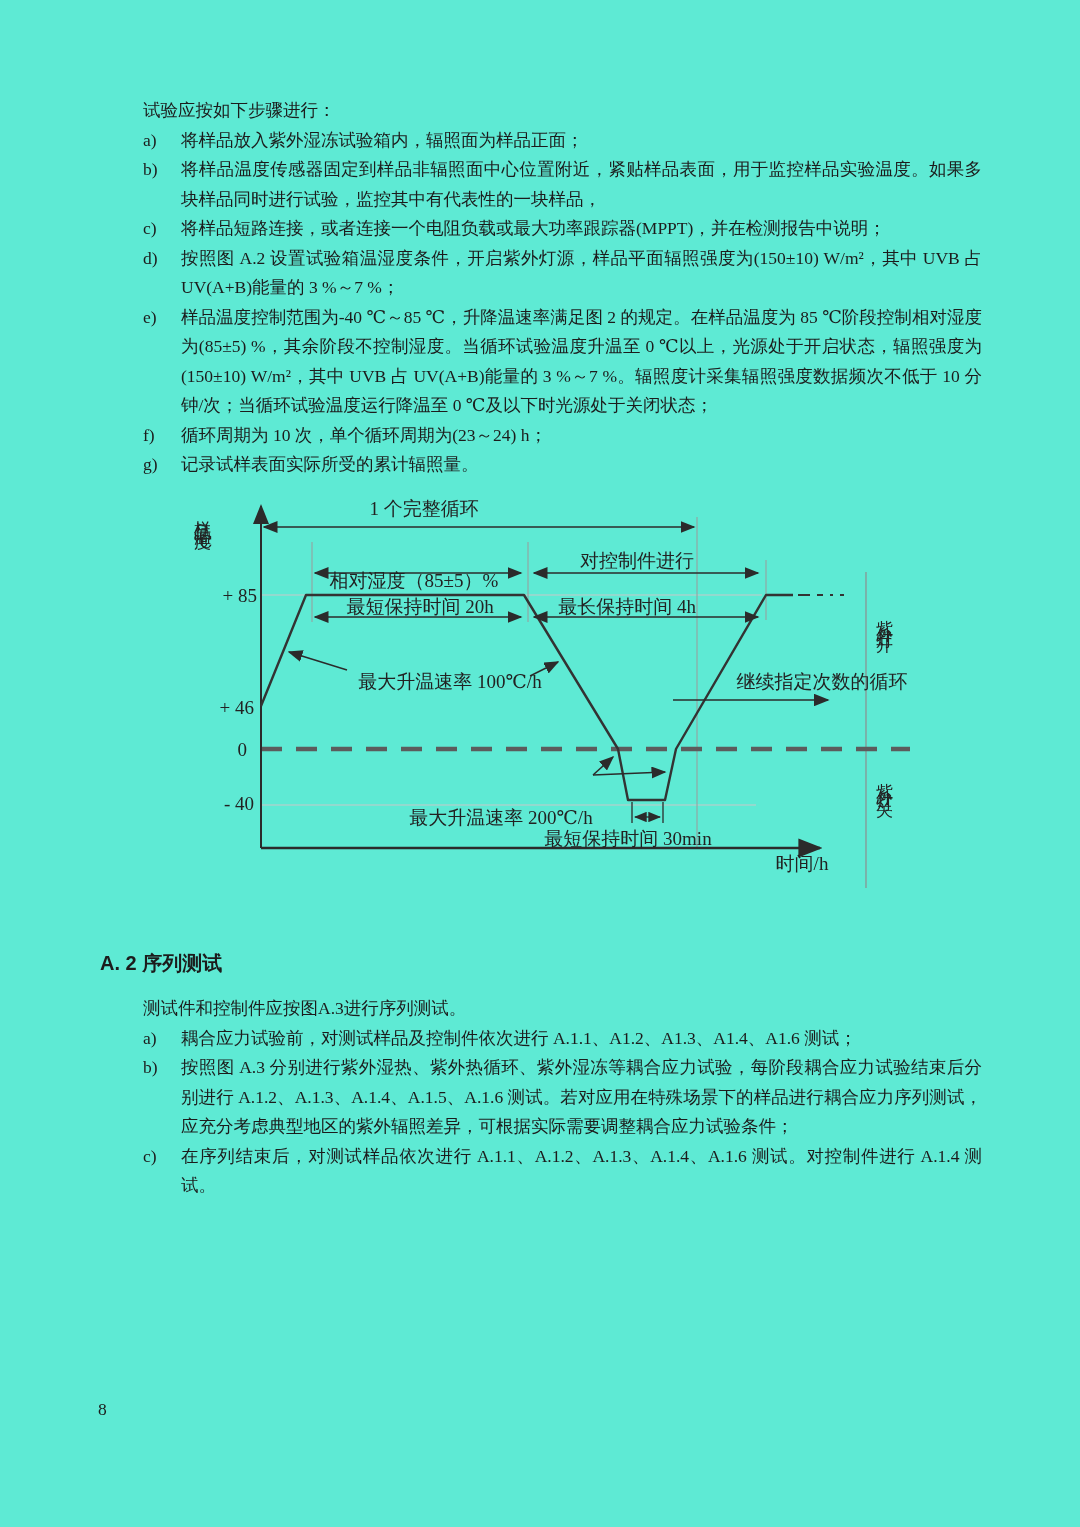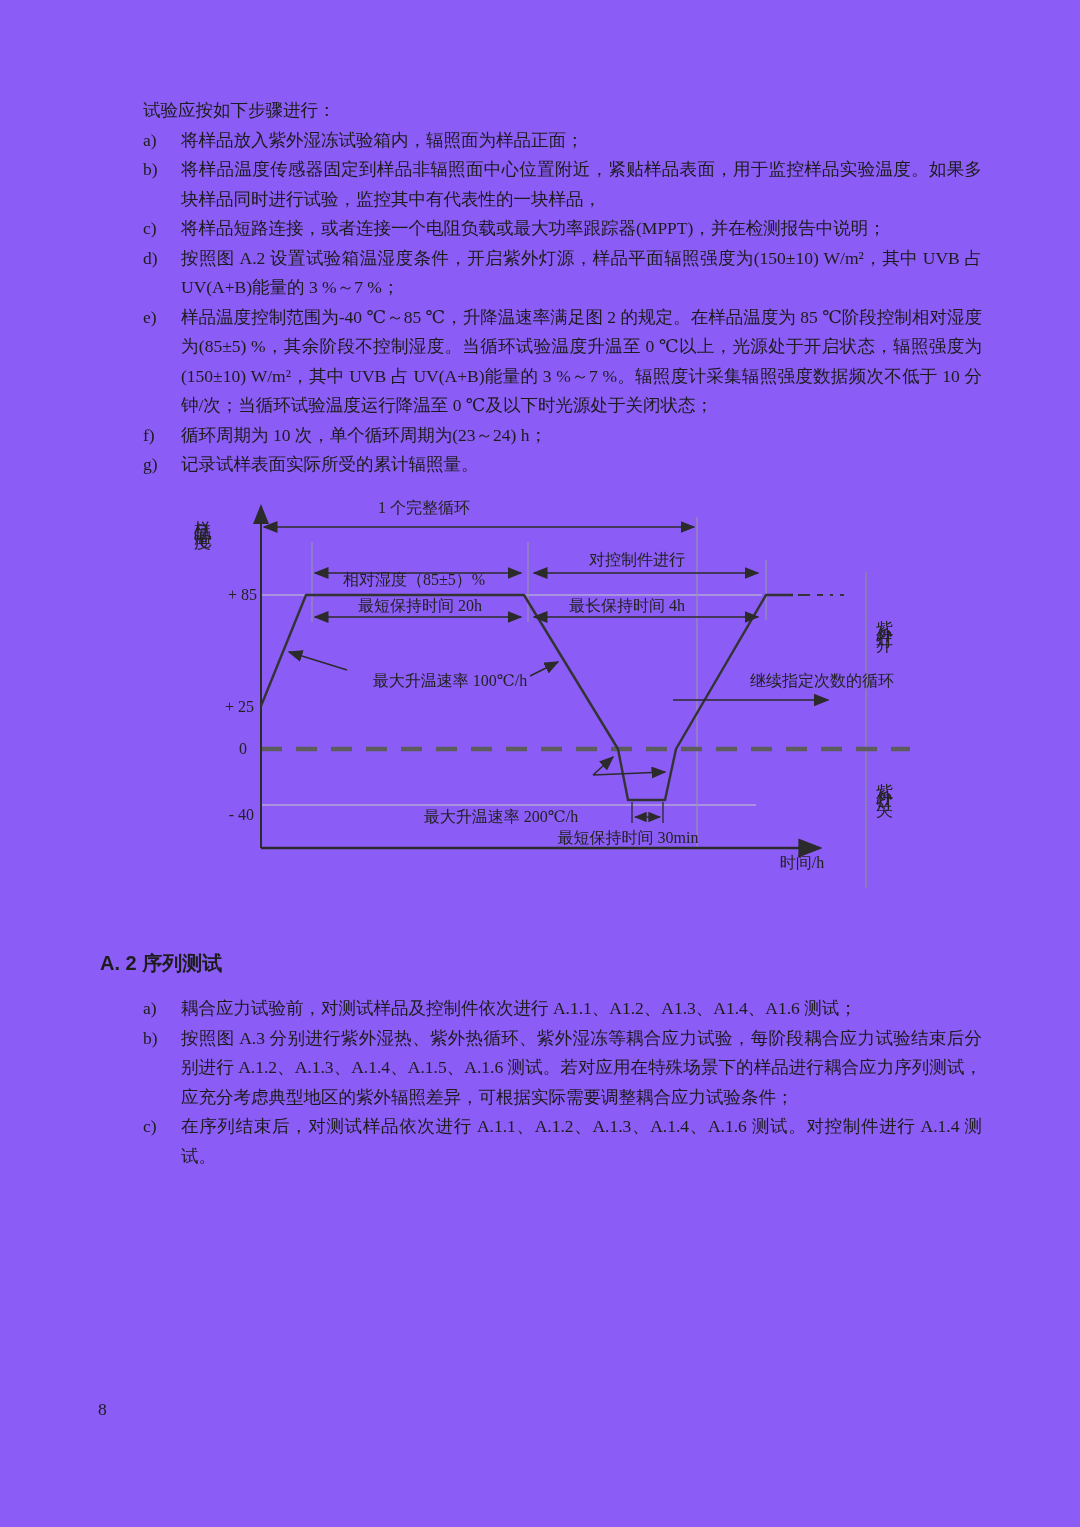--- a/index.html
+++ b/index.html
@@ -1,33 +1,33 @@
 <!DOCTYPE html>
 <html><head>
 <meta charset="utf-8">
 <style>
   html,body{margin:0;padding:0;}
   body{
     width:1080px;height:1527px;background:#ffffff;position:relative;
     font-family:"Liberation Serif","DejaVu Serif",serif;color:#1c1c1c;
     -webkit-font-smoothing:antialiased;
   }
-  .page{position:absolute;inset:0;background:#8b5cf6;overflow:hidden;text-decoration:underline;}
+  .page{position:absolute;inset:0;background:#5eead4;overflow:hidden;text-decoration:underline;}
 
   
   .textblock{position:absolute;left:143px;width:839px;font-size:17.5px;line-height:29.5px;text-align:justify;}
   .intro{margin:0 0 0 0;}
   .li{display:flex;}
   .li .lbl{flex:0 0 38px;width:38px;}
   .li .txt{flex:1 1 auto;text-align:justify;}
 
   
   .figure{position:absolute;left:150px;top:480px;width:800px;height:420px;}
   .figure svg{position:absolute;left:0;top:0;}
-  .lab{position:absolute;font-size:16px;line-height:1;white-space:nowrap;color:#222;transform:translate(-50%,-50%);}
+  .lab{position:absolute;font-size:19px;line-height:1;white-space:nowrap;color:#222;transform:translate(-50%,-50%);}
   .lab.r{transform:translate(-100%,-50%);}
   .vert{writing-mode:vertical-rl;letter-spacing:4px;transform:none;font-size:17px;}
 
   .caption{position:absolute;left:100px;top:913px;width:880px;text-align:center;
     font-family:"Liberation Sans","DejaVu Sans",sans-serif;font-weight:bold;font-size:18.5px;line-height:24px;}
   .heading{position:absolute;left:100px;top:951px;
     font-family:"Liberation Sans","DejaVu Sans",sans-serif;font-weight:bold;font-size:20px;line-height:24px;}
   .pagenum{position:absolute;left:98px;top:1399px;font-size:17.5px;}
 </style>
 </head>
@@ -106,42 +106,43 @@
 
       <line x1="197" y1="190" x2="139" y2="172" stroke="#2b2b2b" stroke-width="1.5" marker-end="url(#ah)"></line>
       <line x1="380" y1="196" x2="408" y2="182" stroke="#2b2b2b" stroke-width="1.5" marker-end="url(#ah)"></line>
 
       <line x1="443" y1="295" x2="463" y2="277" stroke="#2b2b2b" stroke-width="1.5" marker-end="url(#ah)"></line>
       <line x1="443" y1="295" x2="515" y2="292" stroke="#2b2b2b" stroke-width="1.5" marker-end="url(#ah)"></line>
     </svg>
 
     <div class="lab vert" style="left:44px;top:27px;">样品温度/℃</div>
     <div class="lab r" style="left:107px;top:115px;">+ 85</div>
-    <div class="lab r" style="left:104px;top:227px;">+ 25</div>
+    <div class="lab r" style="left:104px;top:227px;">+ 46</div>
     <div class="lab r" style="left:97px;top:269px;">0</div>
-    <div class="lab r" style="left:104px;top:335px;">- 40</div>
+    <div class="lab r" style="left:104px;top:323px;">- 40</div>
 
     <div class="lab" style="left:274px;top:28px;">1 个完整循环</div>
     <div class="lab" style="left:264px;top:80px;margin-top:20px;">相对湿度（85±5）%</div>
     <div class="lab" style="left:487px;top:80px;">对控制件进行</div>
     <div class="lab" style="left:270px;top:126px;">最短保持时间 20h</div>
     <div class="lab" style="left:477px;top:126px;">最长保持时间 4h</div>
     <div class="lab" style="left:300px;top:201px;">最大升温速率 100℃/h</div>
     <div class="lab" style="left:351px;top:291px;margin-top:46px;">最大升温速率 200℃/h</div>
     <div class="lab" style="left:478px;top:358px;">最短保持时间 30min</div>
     <div class="lab" style="left:640px;top:201px;margin-left:32px;">继续指定次数的循环</div>
     <div class="lab" style="left:652px;top:383px;">时间/h</div>
     <div class="lab vert" style="left:726px;top:126px;letter-spacing:6px;">紫外灯开</div>
     <div class="lab vert" style="left:726px;top:289px;letter-spacing:6px;">紫外灯关</div>
   </div>
 
 
   <div class="heading">A. 2 序列测试</div>
 
   <div class="textblock" style="top:994px;">
+    <div>测试件和控制件应按图A.3进行序列测试。</div>
     <div class="li">
       <span class="lbl">a)</span>
       <span class="txt">耦合应力试验前，对测试样品及控制件依次进行 A.1.1、A1.2、A1.3、A1.4、A1.6 测试；</span>
     </div>
     <div class="li">
       <span class="lbl">b)</span>
       <span class="txt">按照图 A.3 分别进行紫外湿热、紫外热循环、紫外湿冻等耦合应力试验，每阶段耦合应力试验结束后分别进行 A.1.2、A.1.3、A.1.4、A.1.5、A.1.6 测试。若对应用在特殊场景下的样品进行耦合应力序列测试，应充分考虑典型地区的紫外辐照差异，可根据实际需要调整耦合应力试验条件；</span>
     </div>
     <div class="li">
       <span class="lbl">c)</span>

